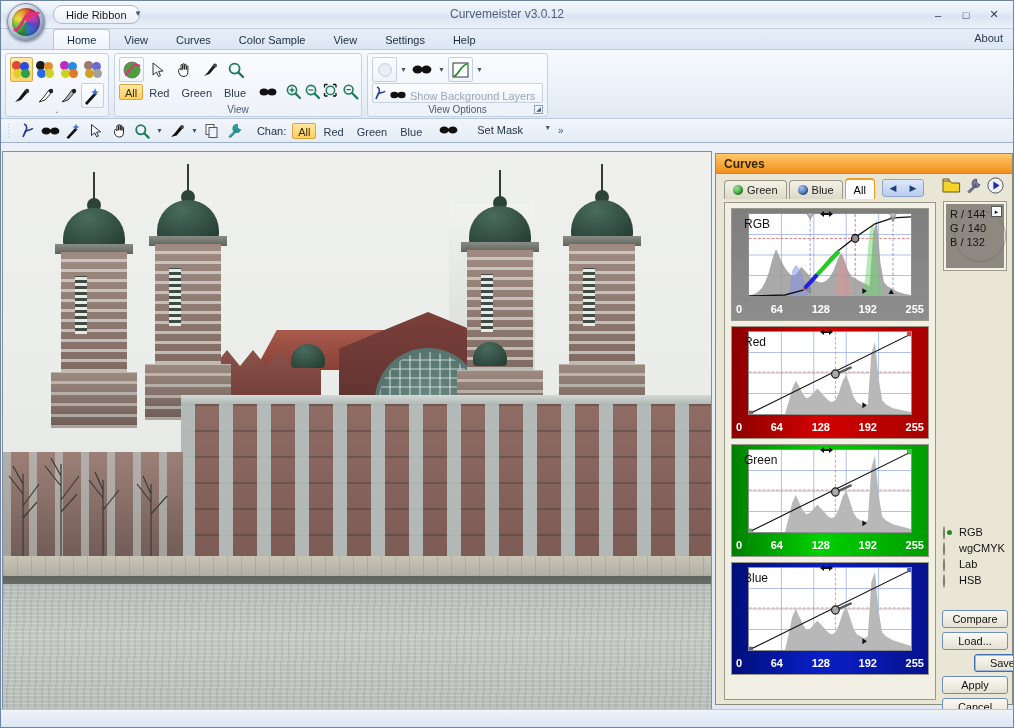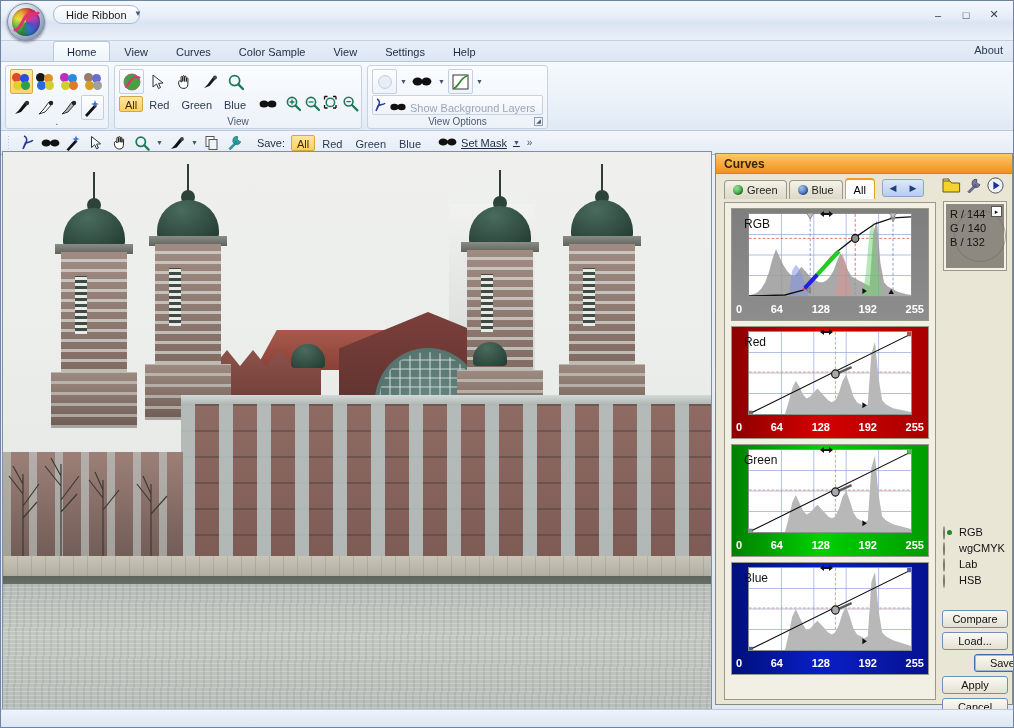--- a/index.html
+++ b/index.html
@@ -15,21 +15,21 @@
     position: relative;
     width: 1014px; height: 728px;
     background: linear-gradient(#eef3fa, #dfe8f4);
     border: 1px solid #6f84a0;
     overflow: hidden;
   }
 
   
   .titlebar {
     position: relative;
-    height: 40px;
+    height: 28px;
     background: linear-gradient(#f4f8fd 0%, #e4ecf7 45%, #dae4f2 55%, #eaf1fa 100%);
     border-bottom: 1px solid #c3d0e2;
   }
   .orb {
     position: absolute; left: 6px; top: 2px;
     width: 38px; height: 38px; border-radius: 50%;
     background: radial-gradient(circle at 34% 30%, #ffffff 0%, #cfd8e6 38%, #8fa0b8 72%, #5d6e88 100%);
     border: 1px solid #7d8da6;
     box-shadow: 0 1px 3px rgba(0,0,0,.45);
     z-index: 20;
@@ -186,22 +186,22 @@
     background-image: radial-gradient(#b9c6d8 40%, transparent 41%);
     background-size: 3px 3px;
   }
   .tbtn {
     width: 22px; height: 20px;
     display: flex; align-items: center; justify-content: center;
     border: 1px solid transparent; border-radius: 2px;
   }
   .chan-cap { font-size: 11px; color: #1c2c40; margin: 0 5px 0 10px; }
   .setmask {
-    display: flex; align-items: center; gap: 4px;
-    font-size: 11px; color: #1c2c40; margin-left: 10px; text-decoration: underline;
+    display: flex; gap: 19px;
+    font-size: 11px; color: #1c2c40; margin-left: 10px;
   }
 
   
   .canvas-wrap {
     position: absolute; left: 1px; top: 150px;
     width: 710px; height: 560px;
     background: #ffffff;
     border: 1px solid #7f8fa6;
     overflow: hidden;
   }
@@ -416,20 +416,21 @@
 
   <div class="titlebar">
     <div class="orb">
       <div class="orb-inner"></div>
       <svg class="orb-curve" viewBox="0 0 28 28">
           <path d="M3 22 C9 22 11 8 17 6 C21 5 24 7 26 5" stroke="#e0307a" stroke-width="3" fill="none" stroke-linecap="round"></path>
         </svg>
     </div>
     <div class="hide-ribbon">Hide Ribbon</div>
     <div class="ribbon-drop">▼</div>
+    <div class="app-version">Curvemeister v3.0.12</div>
     <div class="win-btns">
       <div class="win-btn">–</div>
       <div class="win-btn">□</div>
       <div class="win-btn">✕</div>
     </div>
   </div>
 
   <div class="tabbar">
     <div class="rtab active">Home</div>
     <div class="rtab">View</div>
@@ -682,21 +683,21 @@
       <svg width="16" height="16" viewBox="0 0 16 16">
           <rect x="2" y="1.5" width="8" height="10" fill="#fff" stroke="#555"></rect>
           <rect x="5" y="4.5" width="8" height="10" fill="#eef3fa" stroke="#555"></rect>
         </svg>
     </div>
     <div class="tbtn">
       <svg width="16" height="16" viewBox="0 0 16 16">
           <path d="M10.5 1.5 a4 4 0 1 0 3.2 5.2 L12 6 l-1.6-1.6 z M9 6.4 L2 13.4 l1.4 1.4 L10.4 7.8 z" fill="#2aa0a0" stroke="#157070" stroke-width=".7"></path>
         </svg>
     </div>
-    <span class="chan-cap">Save:</span>
+    <span class="chan-cap">Chan:</span>
     <span class="chan-lbl on">All</span>
     <span class="chan-lbl">Red</span>
     <span class="chan-lbl">Green</span>
     <span class="chan-lbl">Blue</span>
     <span class="setmask">
       <span>
         <svg width="19" height="12" viewBox="0 0 19 12">
             <ellipse cx="5.2" cy="6" rx="4.6" ry="3.6" fill="#111"></ellipse>
             <ellipse cx="13.8" cy="6" rx="4.6" ry="3.6" fill="#111"></ellipse>
             <rect x="8" y="4.6" width="3" height="2.4" fill="#111"></rect>

